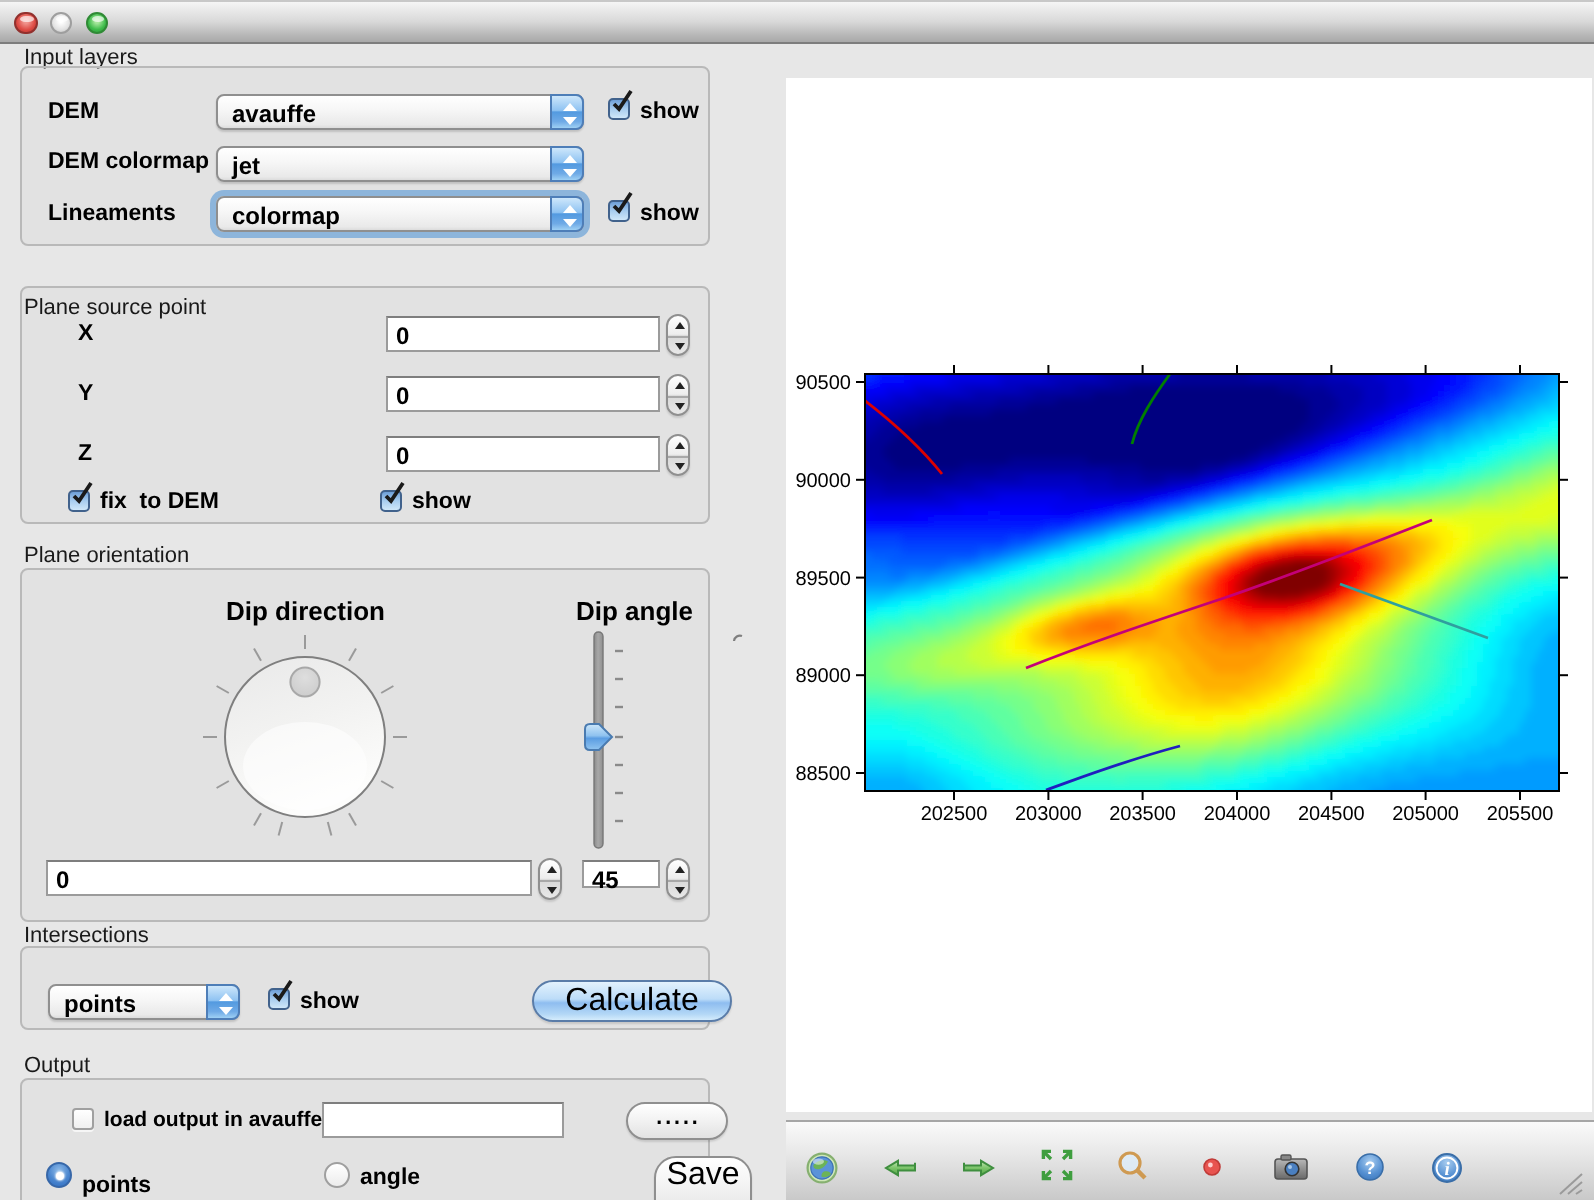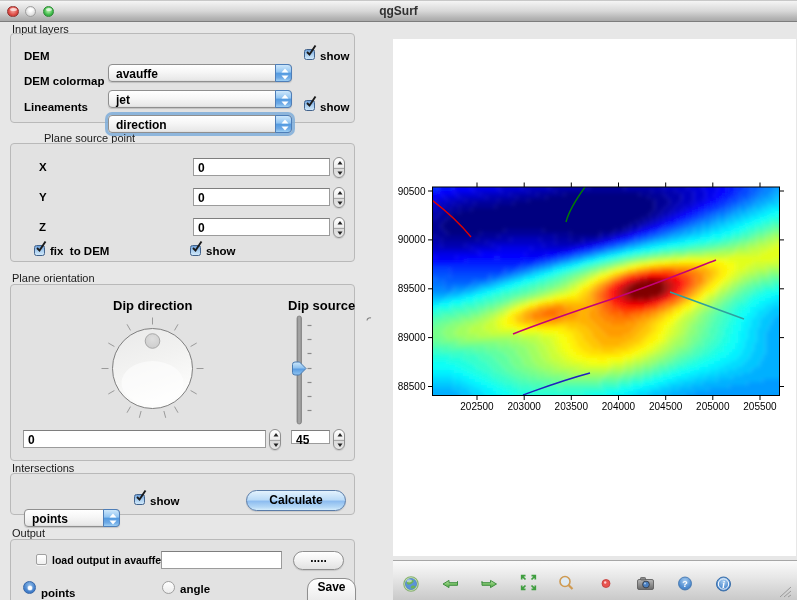--- a/index.html
+++ b/index.html
@@ -23,21 +23,21 @@
 .grplabel { position:absolute; left:12px; font-size:11px; color:#1a1a1a; }
 .lbl { position:absolute; font-size:11.5px; font-weight:bold; color:#000; }
 
 
 .field { position:absolute; background:#fff; border:1px solid #9b9b9b; border-top-color:#7e7e7e;
   font-size:12px; font-weight:bold; color:#000; padding:2px 0 0 4px; }
 
 
 .combo { position:absolute; height:18px; border-radius:4px; border:1px solid #8f8f8f;
   background:linear-gradient(#ffffff, #f6f6f6 45%, #e9e9e9 90%, #dcdcdc);
-  box-shadow:0 1px 1px rgba(0,0,0,0.15);margin-top:17px; }
+  box-shadow:0 1px 1px rgba(0,0,0,0.15); }
 .combo .txt { position:absolute; left:7px; top:2px; font-size:12px; font-weight:bold; color:#000; }
 .combo .btn { position:absolute; right:-1px; top:-1px; width:17px; height:18px;
   border-radius:0 4px 4px 0; border:1px solid #4e7eb8;
   background:linear-gradient(#cde7fb, #8fc3f2 45%, #539ae0 50%, #6faae6 80%, #9ed0f4); }
 .combo .btn svg { position:absolute; left:2.5px; top:2px; }
 .focusring { box-shadow:0 0 0 3px rgba(126,173,217,0.85) !important; }
 
 
 .chk { position:absolute; width:11px; height:11px; border-radius:2.5px; border:1px solid #41628c;
   background:linear-gradient(#6d9fd8, #a8cdef 50%, #cfe7f9); }
@@ -56,33 +56,32 @@
 .radio-on { position:absolute; width:13px; height:13px; border-radius:50%; border:1px solid #3767a8;
   background:radial-gradient(circle at 50% 30%, #8fbbe8 0%, #4a86cf 55%, #2f6cc0); }
 .radio-on:after { content:""; position:absolute; left:3.5px; top:3.5px; width:4px; height:4px;
   border-radius:50%; background:#fff; box-shadow:0 0 1px 0.5px rgba(255,255,255,0.8); }
 .radio-off { position:absolute; width:13px; height:13px; border-radius:50%; border:1px solid #9f9f9f;
   background:linear-gradient(#ffffff,#ececec); }
 
 
 .pillbtn { position:absolute; border-radius:11px; border:1px solid #8f8f8f;
   background:linear-gradient(#ffffff, #f3f3f3 45%, #e2e2e2); text-align:center;
-  font-size:12px; font-weight:bold; color:#000; box-shadow:0 1px 1px rgba(0,0,0,0.12); }
+  font-size:16px; font-weight:normal; color:#000; box-shadow:0 1px 1px rgba(0,0,0,0.12);margin-left:20px; }
 #calc { border:1px solid #5a7ca8; background:linear-gradient(#e3f2fd, #bcdcf8 45%, #8ebdf0 55%, #b4d8f6 85%, #d4ecfc); }
 
 #canvas { position:absolute; left:393px; top:39px; width:403px; height:517px; background:#fff; }
 #toolbar { position:absolute; left:393px; top:560px; width:404px; height:40px;
   border-top:1px solid #a6a6a6;
   background:linear-gradient(#fafafa, #e8e8e8 40%, #c9c9c9); }
 #toolbar svg { position:absolute; top:0; left:0; }
 </style>
 </head>
 <body>
 <div id="titlebar">
-  <div class="title">qgSurf</div>
   <div class="tl" id="tl-r">
       <i></i>
     </div>
   <div class="tl" id="tl-y">
       <i></i>
     </div>
   <div class="tl" id="tl-g">
       <i></i>
     </div>
 </div>
@@ -104,42 +103,42 @@
 <div class="combo" style="left:108px; top:72.5px; width:184px;">
     <span class="txt">jet</span>
   <span class="btn">
       <svg width="12" height="14">
         <path d="M6 1.5 L9.5 5.5 L2.5 5.5 Z" fill="#fff"></path>
         <path d="M6 12.5 L9.5 8.5 L2.5 8.5 Z" fill="#fff"></path>
       </svg>
     </span>
   </div>
 <div class="combo focusring" style="left:108px; top:98px; width:184px;">
-    <span class="txt">direction</span>
+    <span class="txt">colormap</span>
   <span class="btn">
       <svg width="12" height="14">
         <path d="M6 1.5 L9.5 5.5 L2.5 5.5 Z" fill="#fff"></path>
         <path d="M6 12.5 L9.5 8.5 L2.5 8.5 Z" fill="#fff"></path>
       </svg>
     </span>
   </div>
 <div class="chk" style="left:304px; top:49px;">
     <svg width="13" height="16">
       <path d="M2 7 L4.5 9.5 L10.5 0.5" stroke="#1a1a1a" stroke-width="1.9" fill="none"></path>
     </svg>
   </div>
 <div class="lbl" style="left:320px; top:50px;">show</div>
 <div class="chk" style="left:304px; top:100px;">
     <svg width="13" height="16">
       <path d="M2 7 L4.5 9.5 L10.5 0.5" stroke="#1a1a1a" stroke-width="1.9" fill="none"></path>
     </svg>
   </div>
 <div class="lbl" style="left:320px; top:101px;">show</div>
 
-<div class="grplabel" style="top:132px;margin-left:32px;">Plane source point</div>
+<div class="grplabel" style="top:148px;">Plane source point</div>
 <div class="grp" style="top:143px; height:119px;"></div>
 <div class="lbl" style="left:39px; top:161px;">X</div>
 <div class="lbl" style="left:39px; top:191px;">Y</div>
 <div class="lbl" style="left:39px; top:221px;">Z</div>
 <div class="field" style="left:193px; top:158px; width:137px; height:18px;">0</div>
 <div class="field" style="left:193px; top:188px; width:137px; height:18px;">0</div>
 <div class="field" style="left:193px; top:218px; width:137px; height:18px;">0</div>
 <div class="spin" style="left:333px; top:157px;">
     <svg width="8" height="20">
       <path d="M4 3 L6.5 6.5 L1.5 6.5 Z" fill="#222"></path>
@@ -167,21 +166,21 @@
 <div class="chk" style="left:190px; top:245px;">
     <svg width="13" height="16">
       <path d="M2 7 L4.5 9.5 L10.5 0.5" stroke="#1a1a1a" stroke-width="1.9" fill="none"></path>
     </svg>
   </div>
 <div class="lbl" style="left:206px; top:245px;">show</div>
 
 <div class="grplabel" style="top:272px;">Plane orientation</div>
 <div class="grp" style="top:284px; height:177px;"></div>
 <div class="lbl" style="left:113px; top:298px; font-weight:bold; font-size:13px;">Dip direction</div>
-<div class="lbl" style="left:288px; top:298px; font-weight:bold; font-size:13px;">Dip source</div>
+<div class="lbl" style="left:288px; top:298px; font-weight:bold; font-size:13px;">Dip angle</div>
 
 <svg style="position:absolute; left:92px; top:308px;" width="121" height="121" viewBox="0 0 121 121">
   <g stroke="#9a9a9a" stroke-width="1">
     <g id="ticks">
         <line x1="104.5" y1="60.5" x2="111.5" y2="60.5"></line>
 <line x1="98.6" y1="82.5" x2="104.7" y2="86.0"></line>
 <line x1="82.5" y1="98.6" x2="86.0" y2="104.7"></line>
 <line x1="71.9" y1="103.0" x2="73.7" y2="109.8"></line>
 <line x1="49.1" y1="103.0" x2="47.3" y2="109.8"></line>
 <line x1="38.5" y1="98.6" x2="35.0" y2="104.7"></line>

